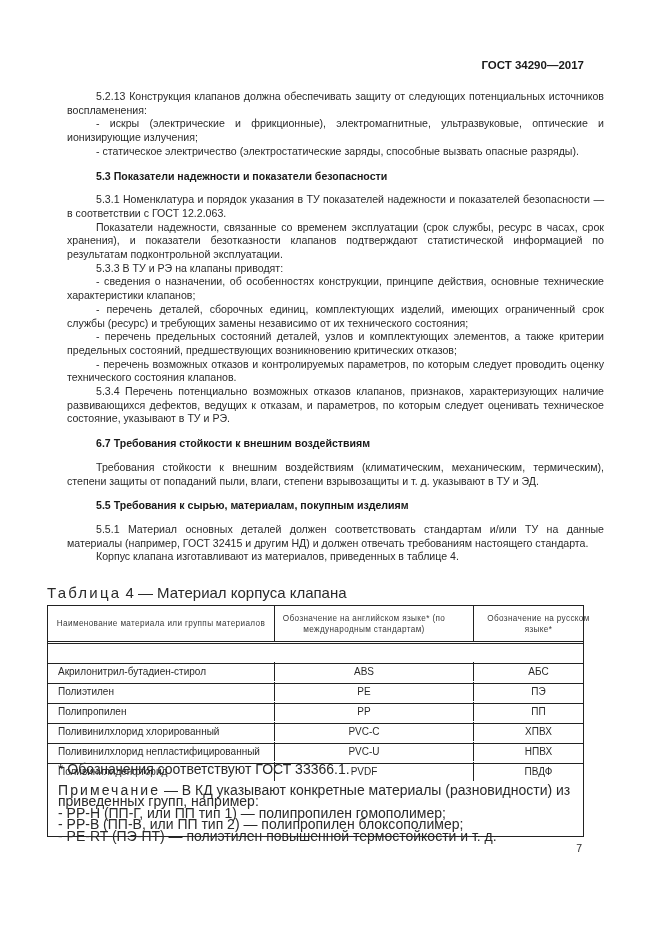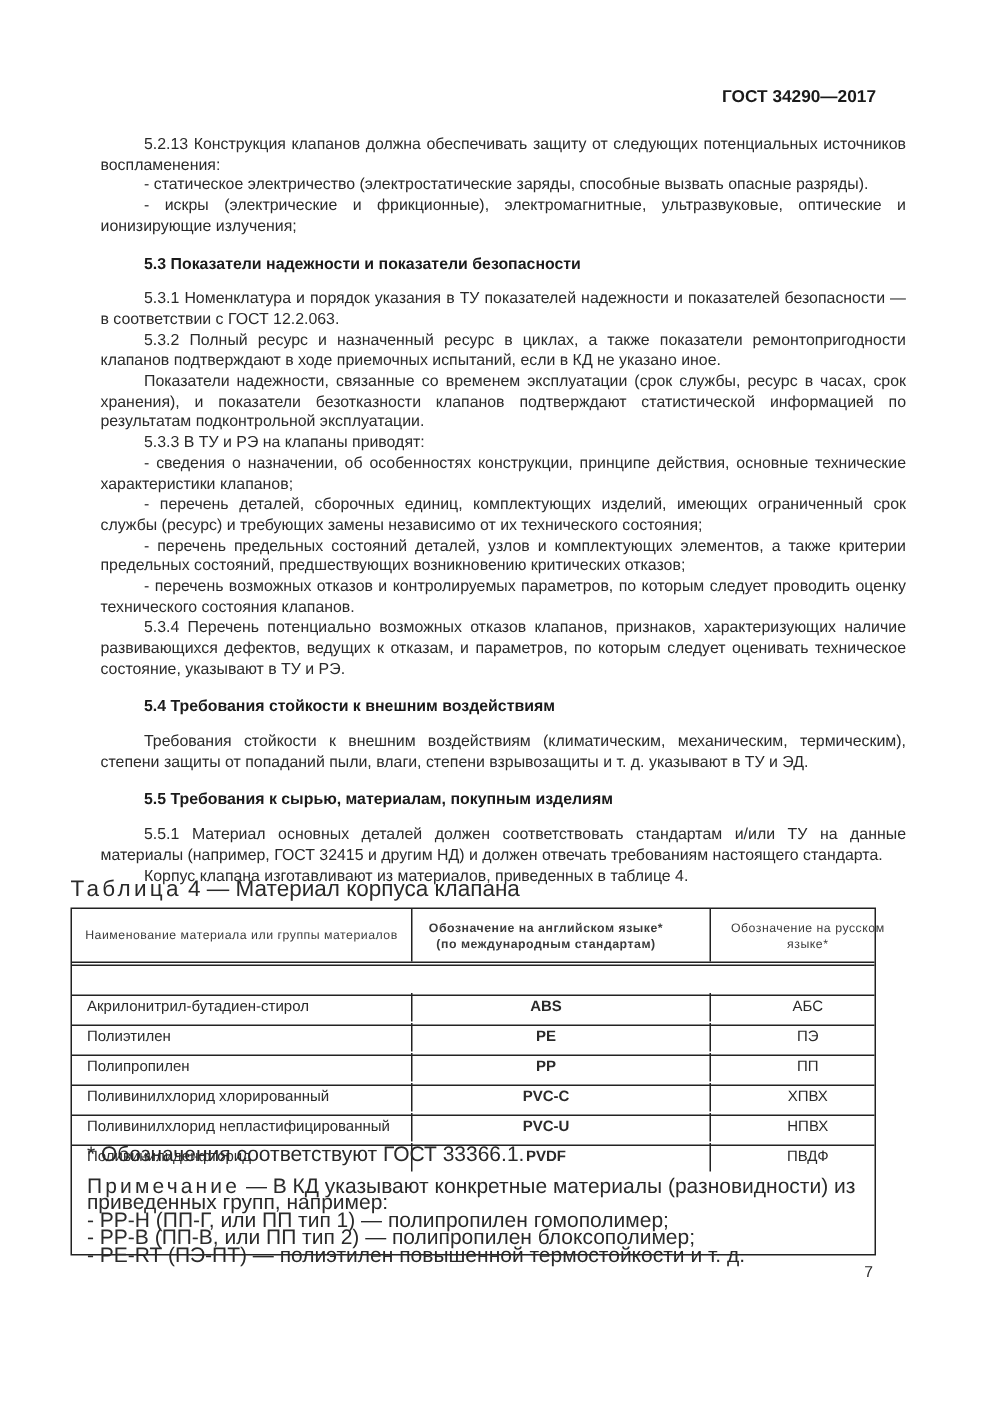--- a/index.html
+++ b/index.html
@@ -84,21 +84,21 @@
       justify-content: center;
       text-align: center;
       font-size: 8.2px;
       line-height: 11px;
       letter-spacing: 0.35px;
       color: #3a3a3a;
       box-sizing: border-box;
       padding: 0 6px;
     }
     .c1 { left: 0; width: 226px; }
-    .c2 { left: 226px; width: 179px; border-left: 1px solid #222; font-weight: bold; }
+    .c2 { left: 226px; width: 179px; border-left: 1px solid #222; }
     .c3 { left: 405px; width: 130px; border-left: 1px solid #222; margin-left: 20px; }
 
     .row {
       position: absolute;
       left: 0;
       width: 535px;
       height: 20px;
       border-bottom: 1px solid #222;
       box-sizing: border-box;
     }
@@ -135,36 +135,35 @@
       color: #2a2a2a;
     }
   </style>
 </head>
 <body>
 
 <div class="page-header">ГОСТ 34290—2017</div>
 
 <div class="content">
   <p class="p">5.2.13 Конструкция клапанов должна обеспечивать защиту от следующих потенциальных источников воспламенения:</p>
+  <p class="p">- искры (электрические и фрикционные), электромагнитные, ультразвуковые, оптические и ионизирующие излучения;</p>
   <p class="p">- статическое электричество (электростатические заряды, способные вызвать опасные разряды).</p>
-  <p class="p">- искры (электрические и фрикционные), электромагнитные, ультразвуковые, оптические и ионизирующие излучения;</p>
 
   <p class="h gap-before-h">5.3 Показатели надежности и показатели безопасности</p>
   <div class="gap-after-h"></div>
   <p class="p">5.3.1 Номенклатура и порядок указания в ТУ показателей надежности и показателей безопасности — в соответствии с ГОСТ 12.2.063.</p>
-  <p class="p">5.3.2 Полный ресурс и назначенный ресурс в циклах, а также показатели ремонтопригодности клапанов подтверждают в ходе приемочных испытаний, если в КД не указано иное.</p>
   <p class="p">Показатели надежности, связанные со временем эксплуатации (срок службы, ресурс в часах, срок хранения), и показатели безотказности клапанов подтверждают статистической информацией по результатам подконтрольной эксплуатации.</p>
   <p class="p">5.3.3 В ТУ и РЭ на клапаны приводят:</p>
   <p class="p">- сведения о назначении, об особенностях конструкции, принципе действия, основные технические характеристики клапанов;</p>
   <p class="p">- перечень деталей, сборочных единиц, комплектующих изделий, имеющих ограниченный срок службы (ресурс) и требующих замены независимо от их технического состояния;</p>
   <p class="p">- перечень предельных состояний деталей, узлов и комплектующих элементов, а также критерии предельных состояний, предшествующих возникновению критических отказов;</p>
   <p class="p">- перечень возможных отказов и контролируемых параметров, по которым следует проводить оценку технического состояния клапанов.</p>
   <p class="p">5.3.4 Перечень потенциально возможных отказов клапанов, признаков, характеризующих наличие развивающихся дефектов, ведущих к отказам, и параметров, по которым следует оценивать техническое состояние, указывают в ТУ и РЭ.</p>
 
-  <p class="h gap-before-h">5.4 Требования стойкости к внешним воздействиям</p>
+  <p class="h gap-before-h">6.7 Требования стойкости к внешним воздействиям</p>
   <div class="gap-after-h"></div>
   <p class="p">Требования стойкости к внешним воздействиям (климатическим, механическим, термическим), степени защиты от попаданий пыли, влаги, степени взрывозащиты и т. д. указывают в ТУ и ЭД.</p>
 
   <p class="h gap-before-h">5.5 Требования к сырью, материалам, покупным изделиям</p>
   <div class="gap-after-h"></div>
   <p class="p">5.5.1 Материал основных деталей должен соответствовать стандартам и/или ТУ на данные материалы (например, ГОСТ 32415 и другим НД) и должен отвечать требованиям настоящего стандарта.</p>
   <p class="p">Корпус клапана изготавливают из материалов, приведенных в таблице 4.</p>
 </div>
 
 <div class="table-caption">

